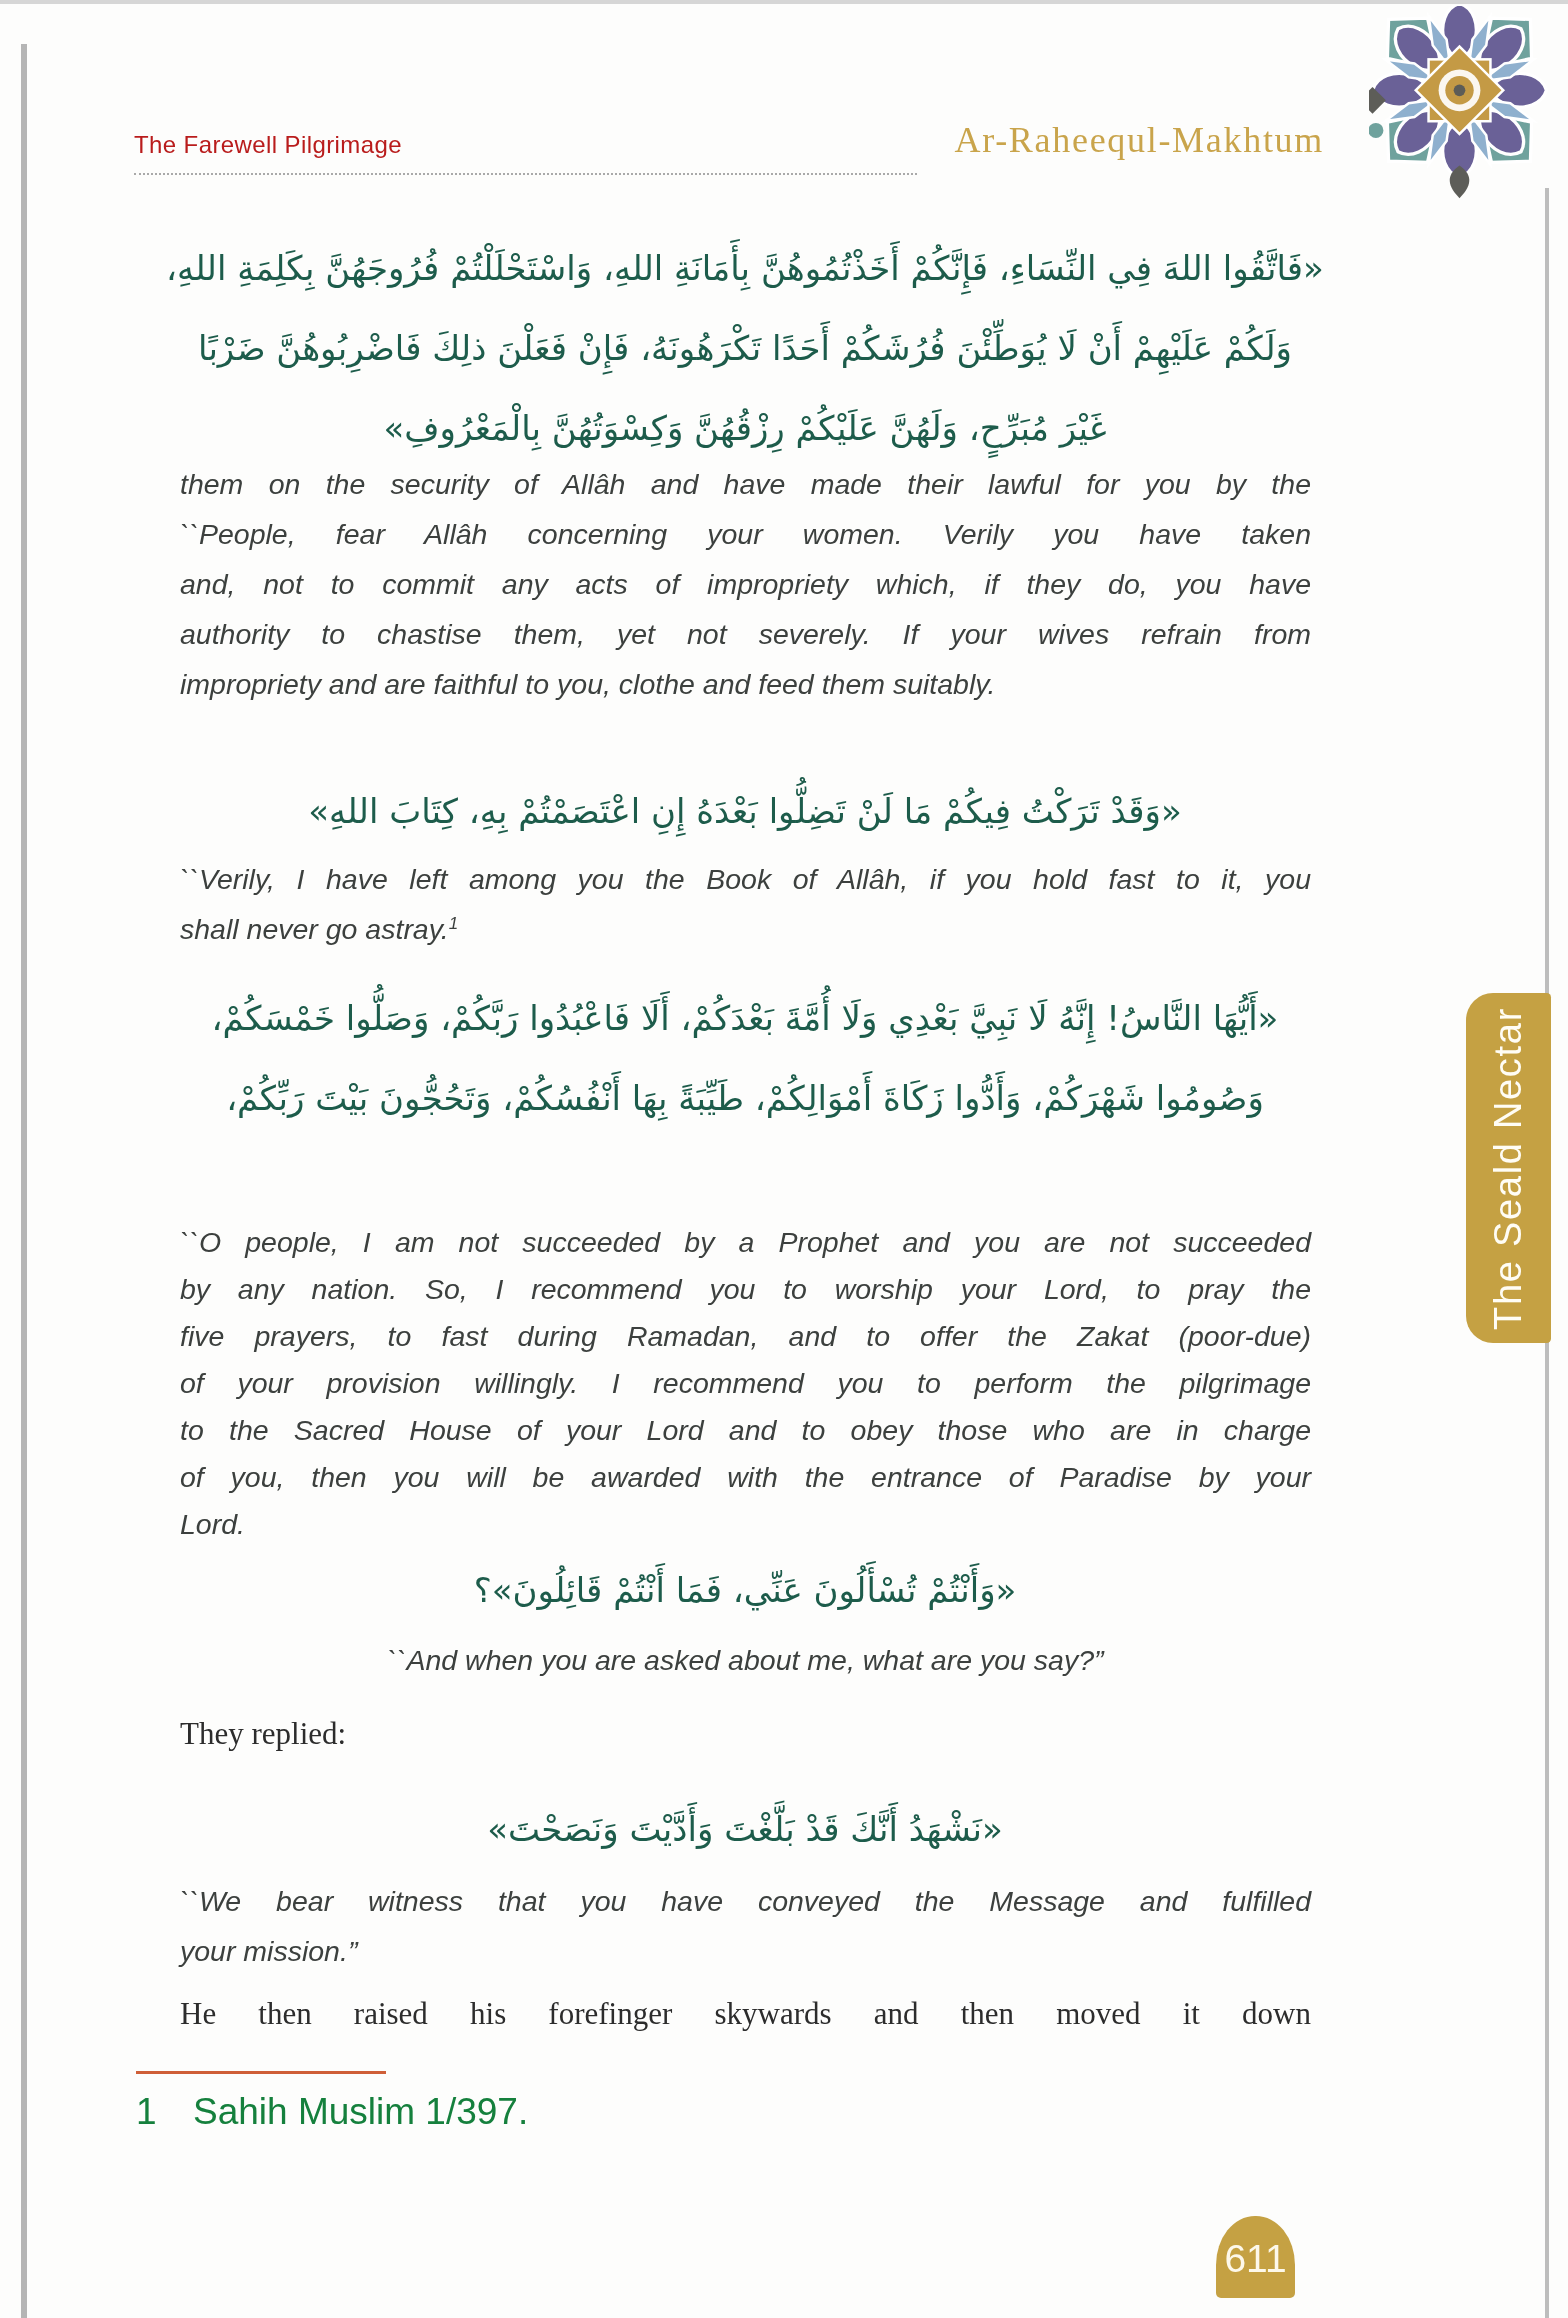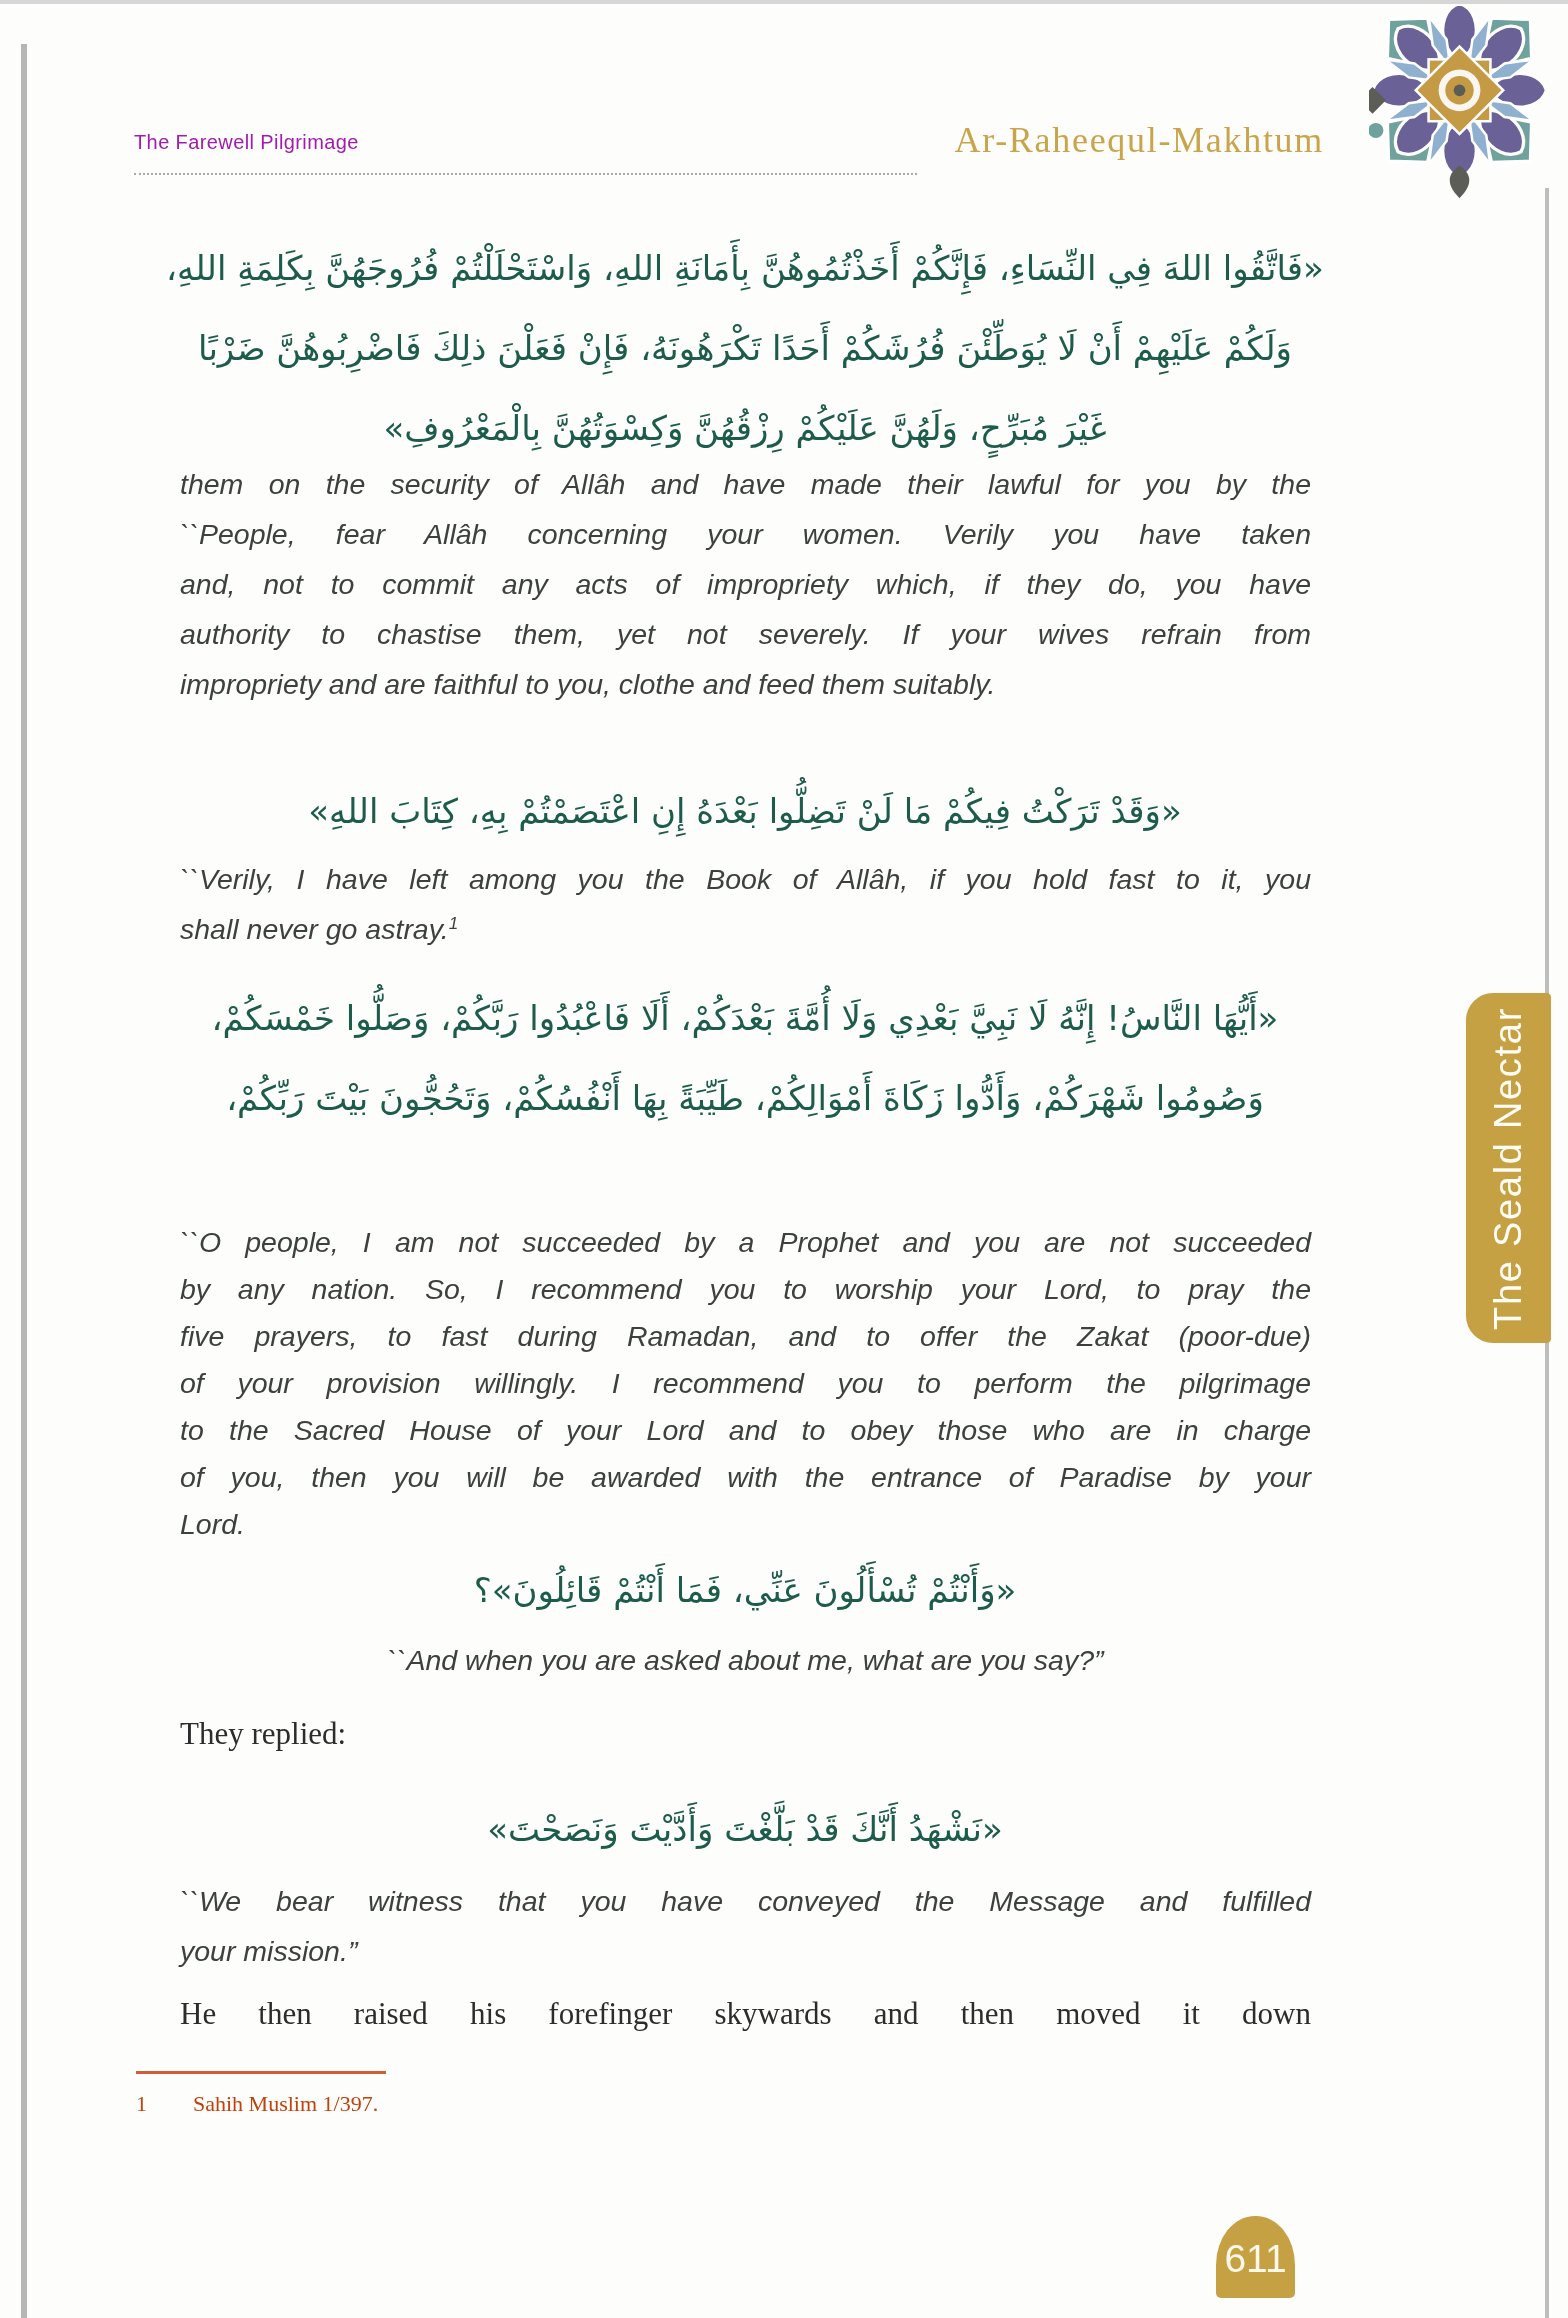--- a/index.html
+++ b/index.html
@@ -6,21 +6,21 @@
   body{
     width:1569px;height:2319px;position:relative;background:#fdfdfc;
     font-family:"Liberation Sans",sans-serif;overflow:hidden;
   }
   .abs{position:absolute;}
   
   .edge-top{left:0;top:0;width:1569px;height:4.2px;background:#d6d6d6;}
   .edge-left{left:21px;top:44px;width:5.9px;height:2275px;background:#b5b5b5;}
   .edge-right{left:1545px;top:188px;width:4.2px;height:2131px;background:#bdbdbd;}
   
-  .section-title{left:134px;top:131px;font-size:20px;color:#a21caf;letter-spacing:0.4px;}
+  .section-title{left:134px;top:131px;font-size:24px;color:#b91c1c;letter-spacing:0.4px;}
   .dotted-rule{left:134px;top:149px;width:783px;height:23.5px;border-bottom:2.5px dotted #a9a9a9;}
   .script-title{
     right:245px;top:119px;font-family:"Liberation Serif",serif;
     font-size:36px;color:#c9a44b;letter-spacing:1.7px;font-weight:500;
   }
   
   .ar{
     left:163px;width:1164px;text-align:center;direction:rtl;
     font-family:"DejaVu Sans",sans-serif;font-size:34px;line-height:80px;color:#1d5c4b;
   }
@@ -35,21 +35,21 @@
   .center{text-align:center;}
   .en sup{font-size:17px;font-style:italic;line-height:0;}
   
   .serif{
     left:180px;width:1131px;font-family:"Liberation Serif",serif;
     font-size:31px;line-height:47px;color:#2c2c2c;
   }
   .wordsp{word-spacing:7.5px;}
   
   .footnote-rule{left:136px;top:2071px;width:250px;height:3.4px;background:#cf5f38;}
-  .footnote{left:136px;top:2091px;font-family:Liberation Serif, serif;font-size:22px;color:#c2410c;}
+  .footnote{left:136px;top:2091px;font-family:Liberation Sans, sans-serif;font-size:37px;color:#15803d;}
   .footnote .fmark{display:inline-block;width:57px;}
   
   .side-tab{
     left:1466px;top:993px;width:85px;height:350px;background:#c5a143;
     border-radius:27px 4.2px 4.2px 27px;display:flex;align-items:center;justify-content:center;
   }
   .side-tab .vtext{
     writing-mode:vertical-rl;transform:rotate(180deg);
     color:#fffdf5;font-size:38px;letter-spacing:1.7px;font-family:"Liberation Sans",sans-serif;
   }

